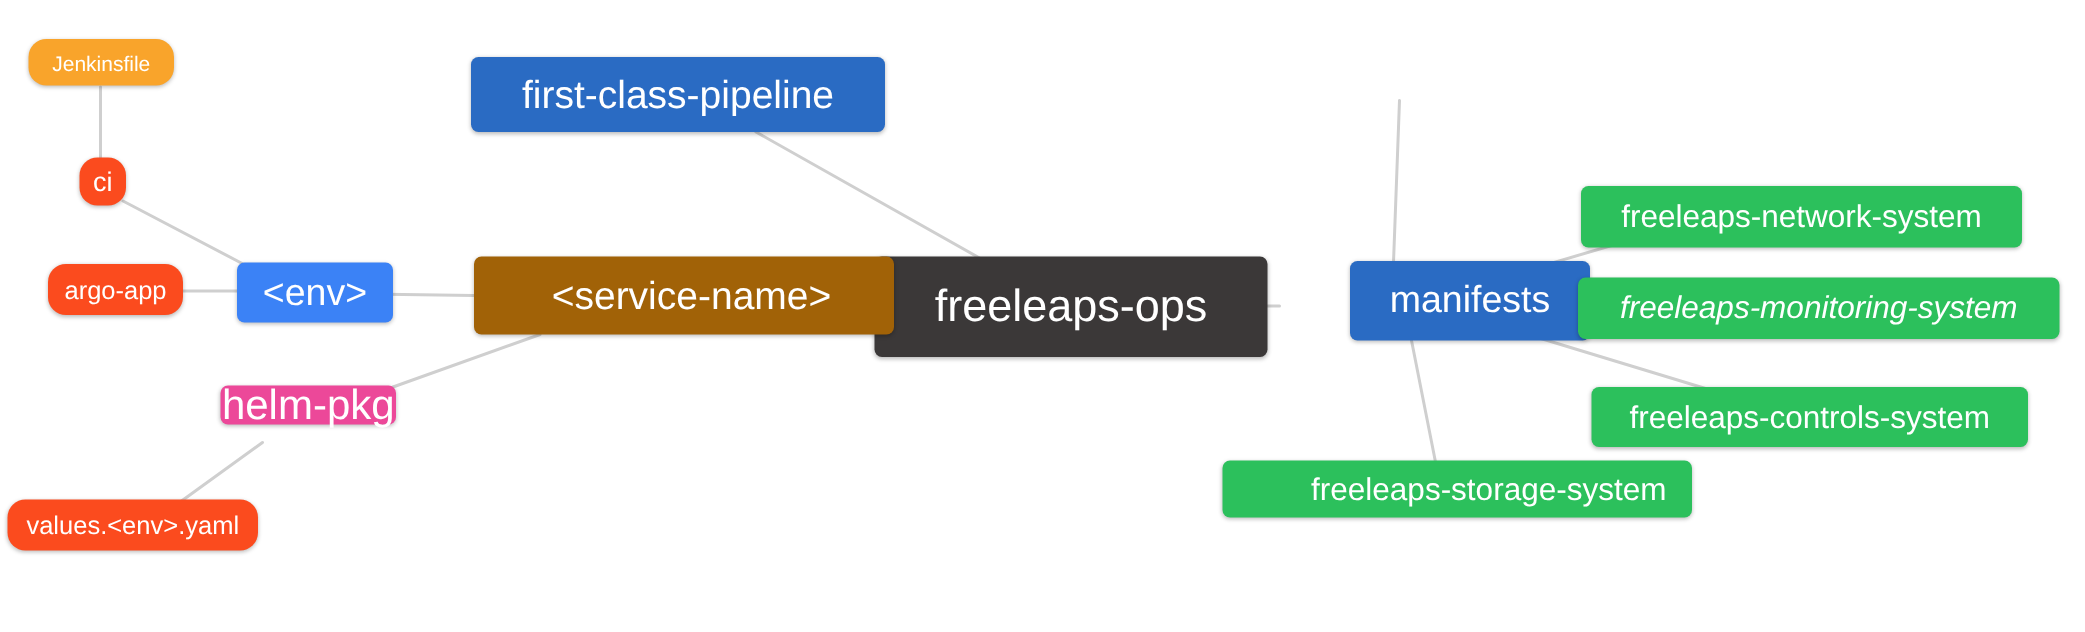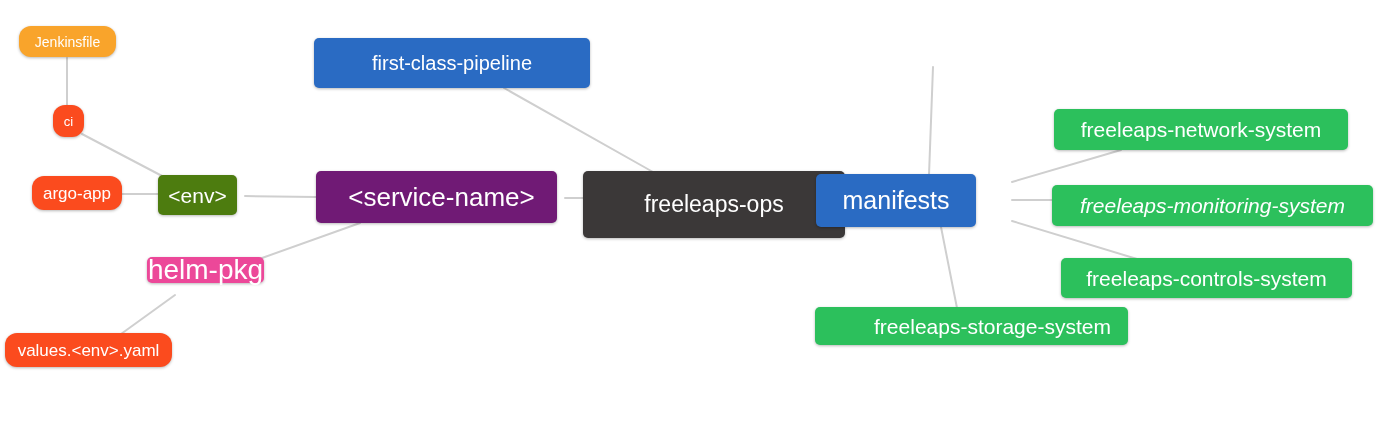--- a/index.html
+++ b/index.html
@@ -53,42 +53,42 @@
     <line x1="565" y1="198" x2="583" y2="198" style="stroke: rgb(207, 207, 207);"></line>
     <line x1="504" y1="88" x2="653" y2="172" style="stroke: rgb(207, 207, 207);"></line>
     <line x1="845" y1="204" x2="853" y2="204" style="stroke: rgb(207, 207, 207);"></line>
     <line x1="933" y1="67" x2="929" y2="175" style="stroke: rgb(207, 207, 207);"></line>
     <line x1="1012" y1="182" x2="1121" y2="150" style="stroke: rgb(207, 207, 207);"></line>
     <line x1="1012" y1="200" x2="1052" y2="200" style="stroke: rgb(207, 207, 207);"></line>
     <line x1="1012" y1="221" x2="1137" y2="259" style="stroke: rgb(207, 207, 207);"></line>
     <line x1="941" y1="227" x2="957" y2="308" style="stroke: rgb(207, 207, 207);"></line>
   </svg>
 
-  <div class="node" style="left: 583px; top: 171px; width: 262px; height: 67px; font-size: 23px; background-color: rgb(59, 56, 56);">freeleaps-ops</div>
+  <div class="node" style="left: 583px; top: 171px; width: 262px; height: 67px; font-size: 30px; background-color: rgb(59, 56, 56);">freeleaps-ops</div>
 
-  <div class="node" style="left: 314px; top: 38px; width: 276px; height: 50px; font-size: 20px; background-color: rgb(42, 107, 195);">first-class-pipeline</div>
+  <div class="node" style="left: 314px; top: 38px; width: 276px; height: 50px; font-size: 26px; background-color: rgb(42, 107, 195);">first-class-pipeline</div>
 
-  <div class="node" style="left: 316px; top: 171px; width: 241px; height: 52px; font-size: 26px; background-color: #701a75; padding-left: 16px;">&lt;service-name&gt;</div>
+  <div class="node" style="left: 316px; top: 171px; width: 280px; height: 52px; font-size: 26px; background-color: #a16207; padding-left: 16px;">&lt;service-name&gt;</div>
 
-  <div class="node" style="left: 816px; top: 174px; width: 160px; height: 53px; font-size: 25px; background-color: rgb(42, 107, 195);">manifests</div>
+  <div class="node" style="left: 900px; top: 174px; width: 160px; height: 53px; font-size: 25px; background-color: rgb(42, 107, 195);">manifests</div>
 
-  <div class="node" style="left: 158px; top: 175px; width: 79px; height: 40px; font-size: 21px; background-color: #4d7c0f;">&lt;env&gt;</div>
+  <div class="node" style="left: 158px; top: 175px; width: 104px; height: 40px; font-size: 25px; background-color: #3b82f6;">&lt;env&gt;</div>
 
   <div class="node" style="left: 147px; top: 257px; width: 117px; height: 26px; font-size: 28px; background-color: #ec4899;">helm-pkg</div>
 
-  <div class="node small" style="left: 53px; top: 105px; width: 31px; height: 32px; font-size: 13px; background-color: rgb(251, 75, 30); text-align: center;">ci</div>
+  <div class="node small" style="left: 53px; top: 105px; width: 31px; height: 32px; font-size: 18px; background-color: rgb(251, 75, 30); text-align: center;">ci</div>
 
   <div class="node small" style="left: 32px; top: 176px; width: 90px; height: 34px; font-size: 17px; background-color: rgb(251, 75, 30);">argo-app</div>
 
   <div class="node small" style="left: 19px; top: 26px; width: 97px; height: 31px; font-size: 14px; background-color: rgb(249, 164, 43);">Jenkinsfile</div>
 
   <div class="node small" style="left: 5px; top: 333px; width: 167px; height: 34px; font-size: 17px; background-color: rgb(251, 75, 30);">values.&lt;env&gt;.yaml</div>
 
 
-  <div class="node" style="left: 1054px; top: 109px; width: 294px; height: 41px; font-size: 21px; background-color: rgb(44, 192, 92);">freeleaps-network-system</div>
+  <div class="node" style="left: 1054px; top: 124px; width: 294px; height: 41px; font-size: 21px; background-color: rgb(44, 192, 92);">freeleaps-network-system</div>
 
   <div class="node" style="left: 1052px; top: 185px; width: 321px; height: 41px; font-size: 21px; background-color: rgb(44, 192, 92); font-style: italic;">freeleaps-monitoring-system</div>
 
   <div class="node" style="left: 1061px; top: 258px; width: 291px; height: 40px; font-size: 21px; background-color: rgb(44, 192, 92);">freeleaps-controls-system</div>
 
   <div class="node" style="left: 815px; top: 307px; width: 313px; height: 38px; font-size: 21px; background-color: rgb(44, 192, 92); padding-left: 48px;">freeleaps-storage-system</div>
 
 </div>
 
 </body></html>

